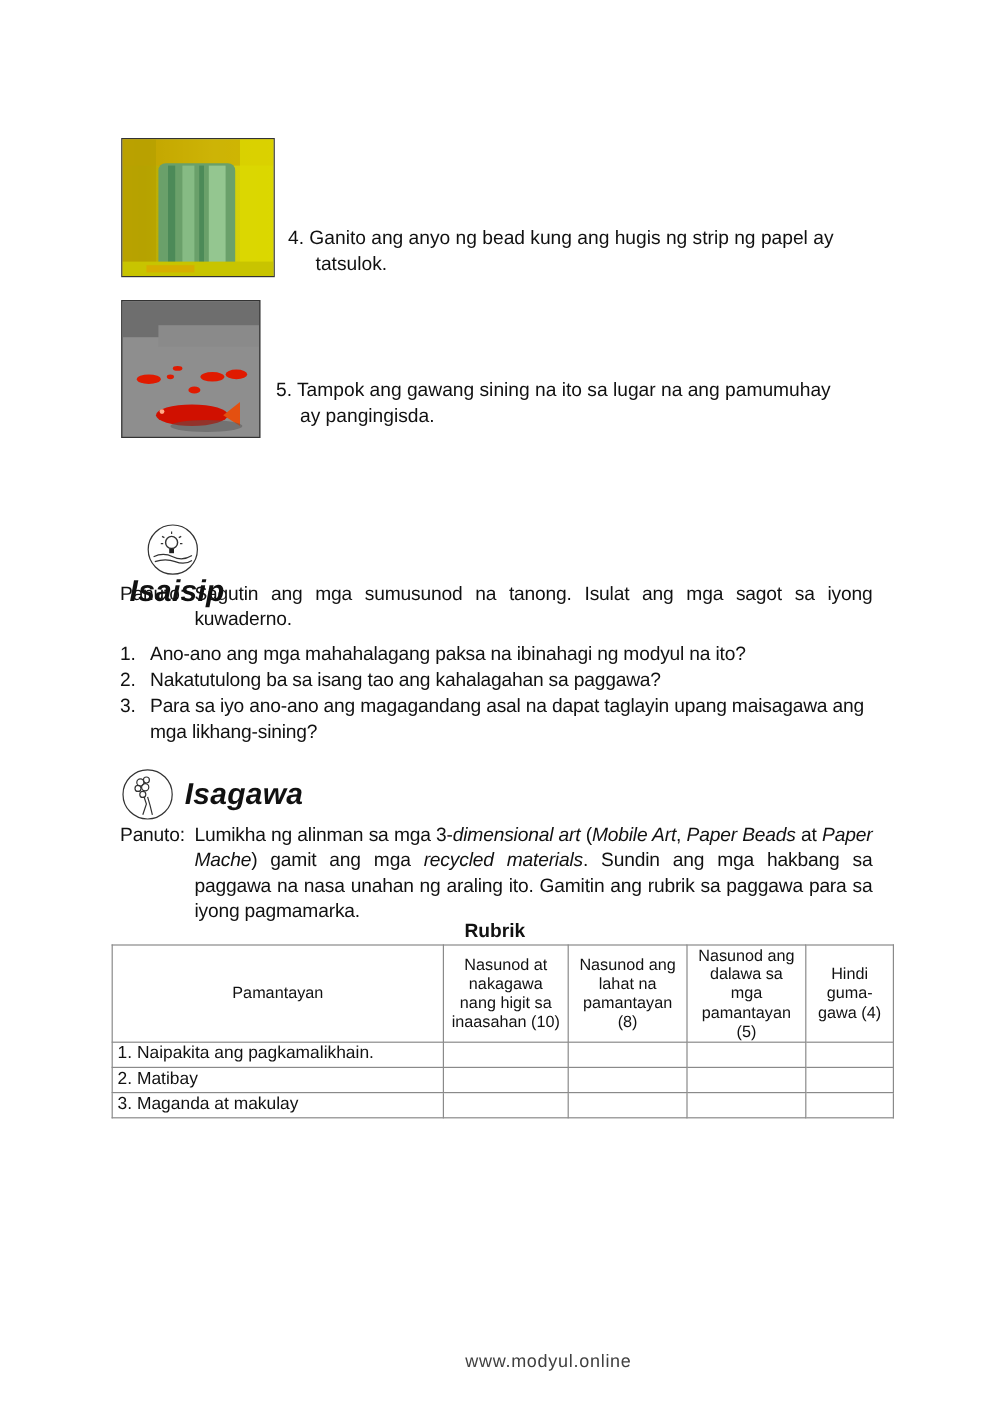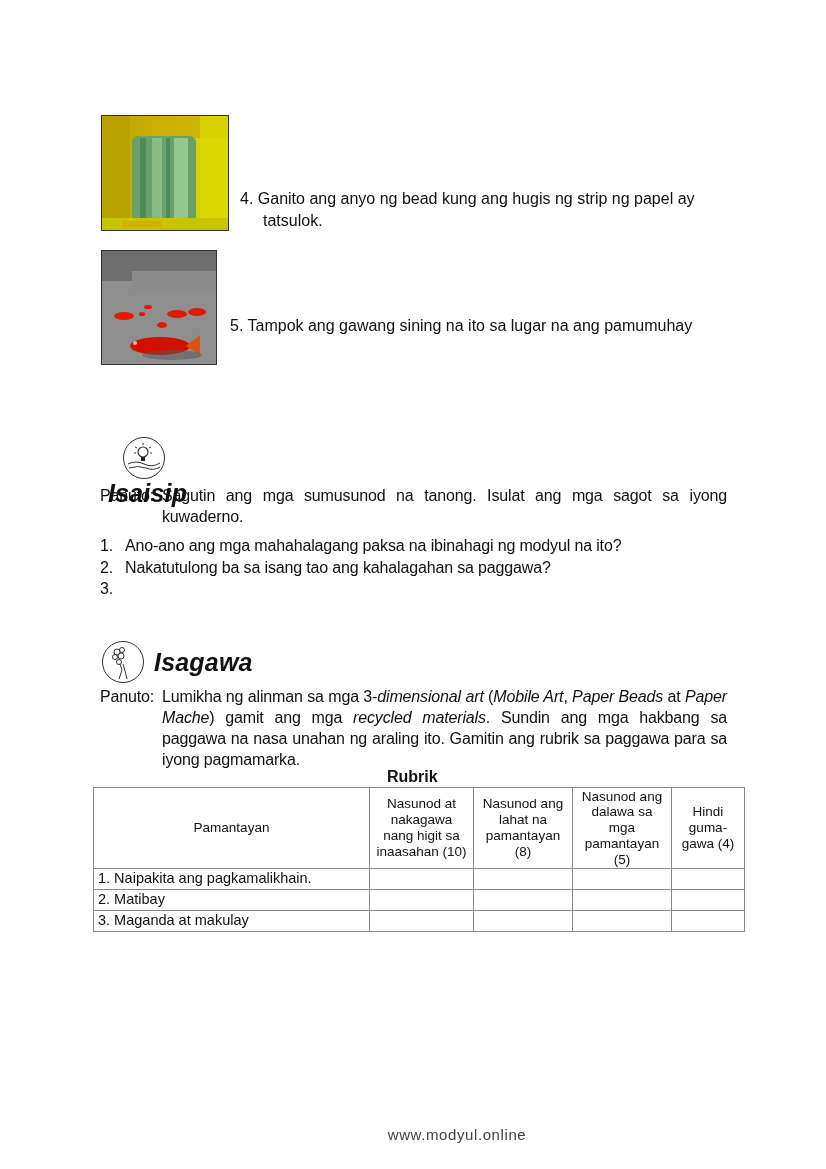--- a/index.html
+++ b/index.html
@@ -76,20 +76,21 @@
     <ellipse cx="95" cy="61" rx="9" ry="4" fill="#e01a00"></ellipse>
     <ellipse cx="60" cy="74" rx="5" ry="3" fill="#e01a00"></ellipse>
     <ellipse cx="58" cy="95" rx="30" ry="9" fill="#d01000"></ellipse>
     <polygon points="84,95 98,84 98,104" fill="#e45010"></polygon>
     <circle cx="33" cy="92" r="2" fill="#ffaa88"></circle>
     <ellipse cx="70" cy="104" rx="30" ry="5" fill="#555" opacity="0.5"></ellipse>
   </svg>
 </div>
 <div class="abs q-text" style="left:230px; top:315px;">
   <div>5. Tampok ang gawang sining na ito sa lugar na ang pamumuhay</div>
+  <div style="padding-left:20px;">ay pangingisda.</div>
 </div>
 
 <div class="section-head" style="left:100px; top:437px;flex-direction:column;">
   <div class="section-icon">
     <svg width="36" height="36" viewBox="0 0 36 36">
       <circle cx="17" cy="12" r="5" fill="none" stroke="#333" stroke-width="1.2"></circle>
       <rect x="15" y="17" width="4" height="4" fill="#222"></rect>
       <line x1="17" y1="3" x2="17" y2="5" stroke="#333"></line>
       <line x1="9" y1="7" x2="11" y2="8" stroke="#333"></line>
       <line x1="25" y1="7" x2="23" y2="8" stroke="#333"></line>
@@ -103,21 +104,21 @@
 </div>
 
 <div class="para" style="left:100px; top:485px; width:627px;">
   <span class="panuto-label">Panuto:</span>
   <div class="panuto-body" style="word-spacing:3.5px;">Sagutin ang mga sumusunod na tanong. Isulat ang mga sagot sa iyong kuwaderno.</div>
 </div>
 
 <ol class="list">
   <li><span class="num">1.</span><span>Ano-ano ang mga mahahalagang paksa na ibinahagi ng modyul na ito?</span></li>
   <li><span class="num">2.</span><span>Nakatutulong ba sa isang tao ang kahalagahan sa paggawa?</span></li>
-  <li style="padding-right:4px;"><span class="num">3.</span></li>
+  <li style="padding-right:4px;"><span class="num">3.</span><span>Para sa iyo ano-ano ang magagandang asal na dapat taglayin upang maisagawa ang mga likhang-sining?</span></li>
 </ol>
 
 <div class="section-head" style="left:102px; top:641px;text-align:center;">
   <div class="section-icon">
     <svg width="36" height="36" viewBox="0 0 36 36">
       <circle cx="12" cy="8" r="3" fill="none" stroke="#333"></circle>
       <circle cx="17" cy="6" r="2.5" fill="none" stroke="#333"></circle>
       <circle cx="10" cy="13" r="2.5" fill="none" stroke="#333"></circle>
       <circle cx="16" cy="12" r="3" fill="none" stroke="#333"></circle>
       <circle cx="14" cy="18" r="2.5" fill="none" stroke="#333"></circle>

